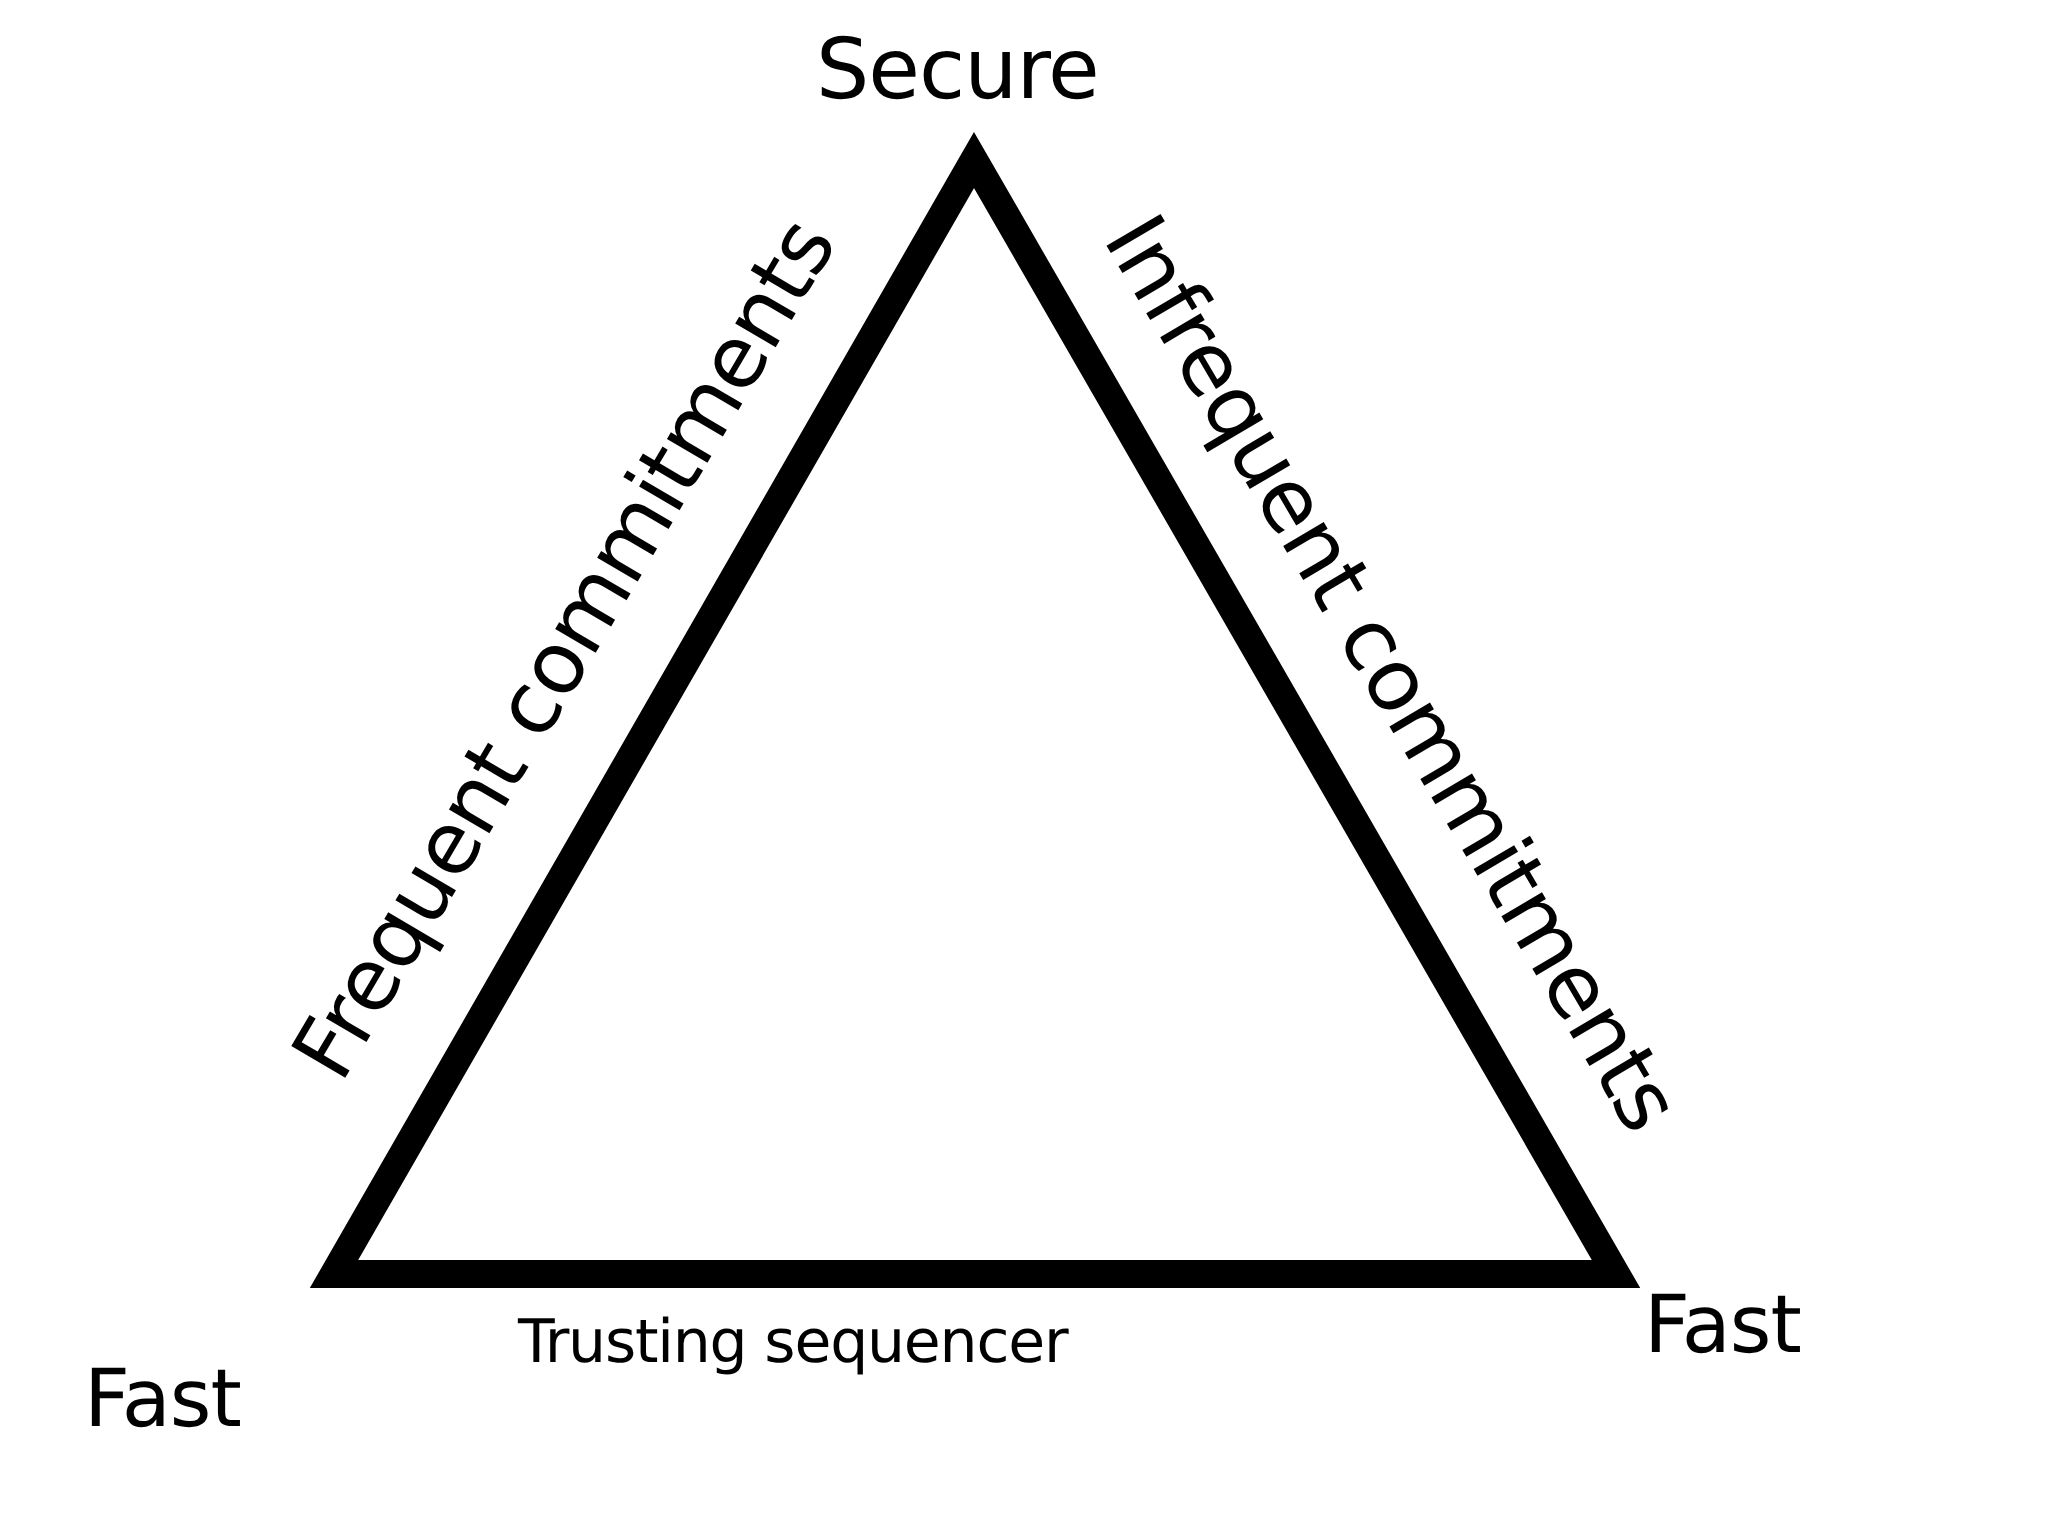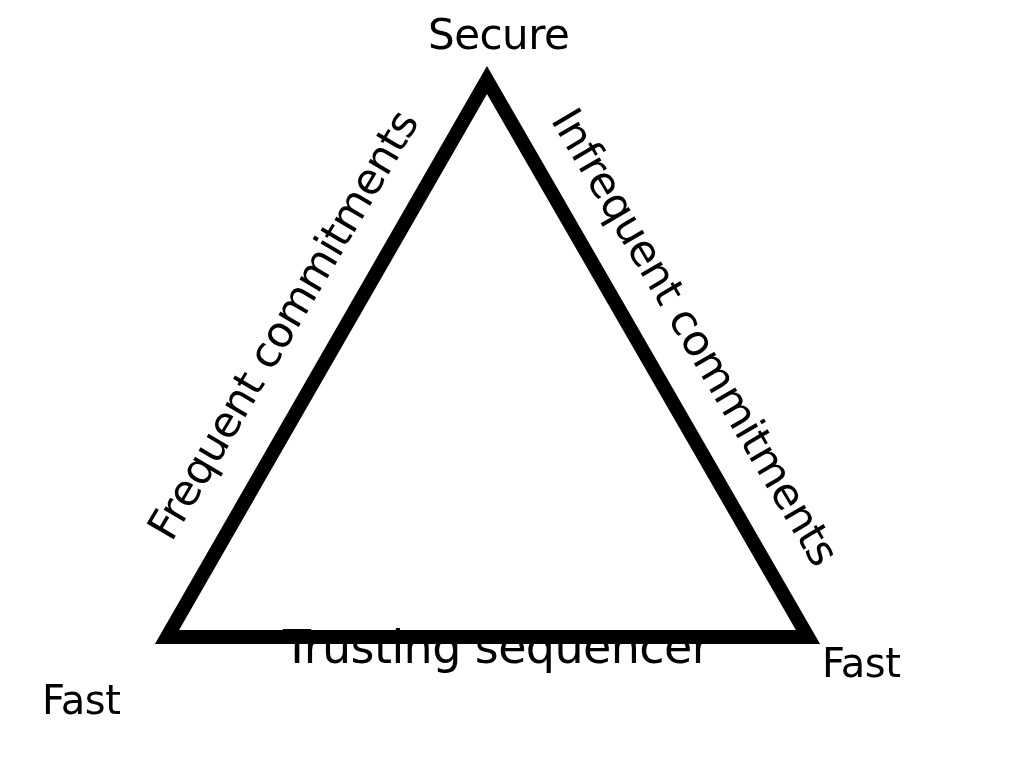--- a/index.html
+++ b/index.html
@@ -24,43 +24,42 @@
     }
     .label {
       position: absolute;
       white-space: nowrap;
       font-family: "DejaVu Sans", sans-serif;
       color: #000000;
       line-height: 1;
     }
     #label-secure {
       font-size: 42px;
-      left: 428px;
+      left: 408px;
       top: 14px;
       letter-spacing: -0.5px;
     }
     #label-fast {
       font-size: 40px;
       left: 42px;
       top: 640px;
       letter-spacing: -0.5px;
       margin-top: 40px;
     }
     #label-cheap {
       font-size: 40px;
       left: 822px;
       top: 643px;
       letter-spacing: -0.5px;
     }
     #label-trusting {
-      font-size: 46px;
+      font-size: 30px;
       left: 259px;
-      top: 624px;
+      top: 657px;
       letter-spacing: -0.6px;
-      margin-left: 24px;
     }
     
     .edge-label {
       position: absolute;
       white-space: nowrap;
       font-size: 43px;
       line-height: 1;
       letter-spacing: -0.6px;
       transform-origin: center center;
     }

